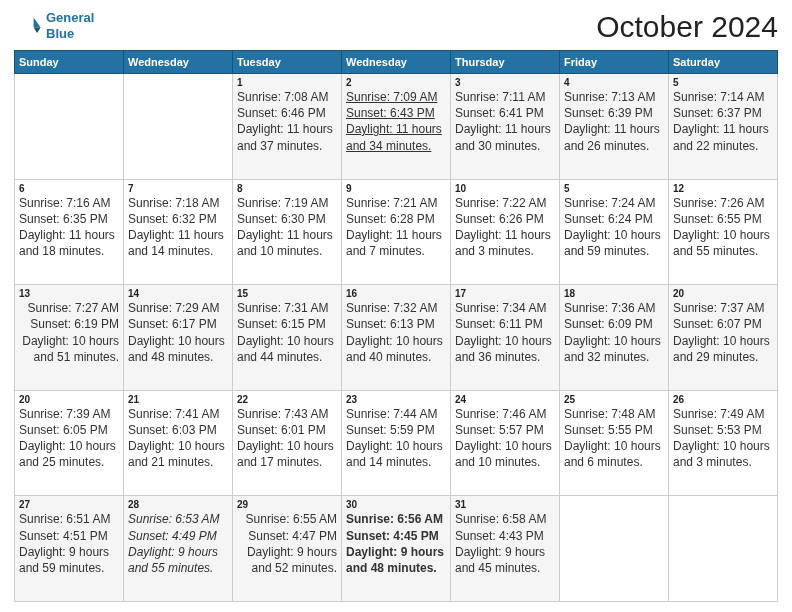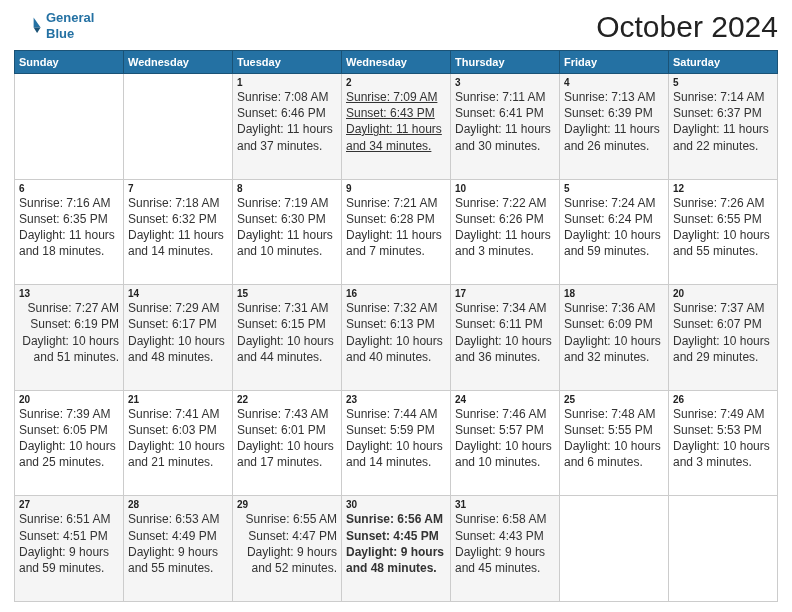--- a/index.html
+++ b/index.html
@@ -300,21 +300,21 @@
         </tr>
         <tr>
           <td>
             <span class="day-num">27</span>
             <div class="day-info" style="white-space: pre-line;">Sunrise: 6:51 AM
 Sunset: 4:51 PM
 Daylight: 9 hours and 59 minutes.</div>
           </td>
           <td>
             <span class="day-num">28</span>
-            <div class="day-info" style="white-space: pre-line;">Sunrise: 6:53 AM
+            <div class="day-info" style="white-space: pre-line; font-style: italic;">Sunrise: 6:53 AM
 Sunset: 4:49 PM
 Daylight: 9 hours and 55 minutes.</div>
           </td>
           <td>
             <span class="day-num">29</span>
             <div class="day-info" style="white-space: pre-line; text-align: right;">Sunrise: 6:55 AM
 Sunset: 4:47 PM
 Daylight: 9 hours and 52 minutes.</div>
           </td>
           <td>

